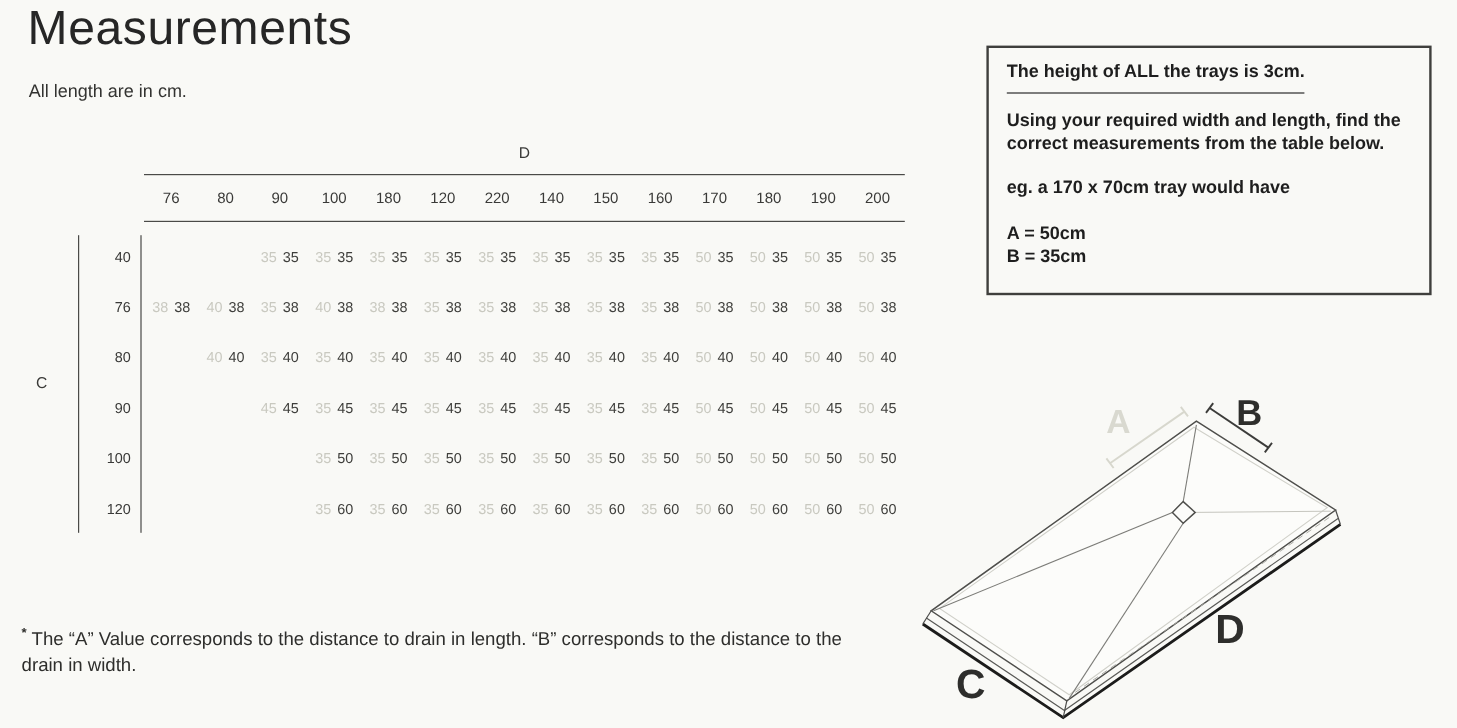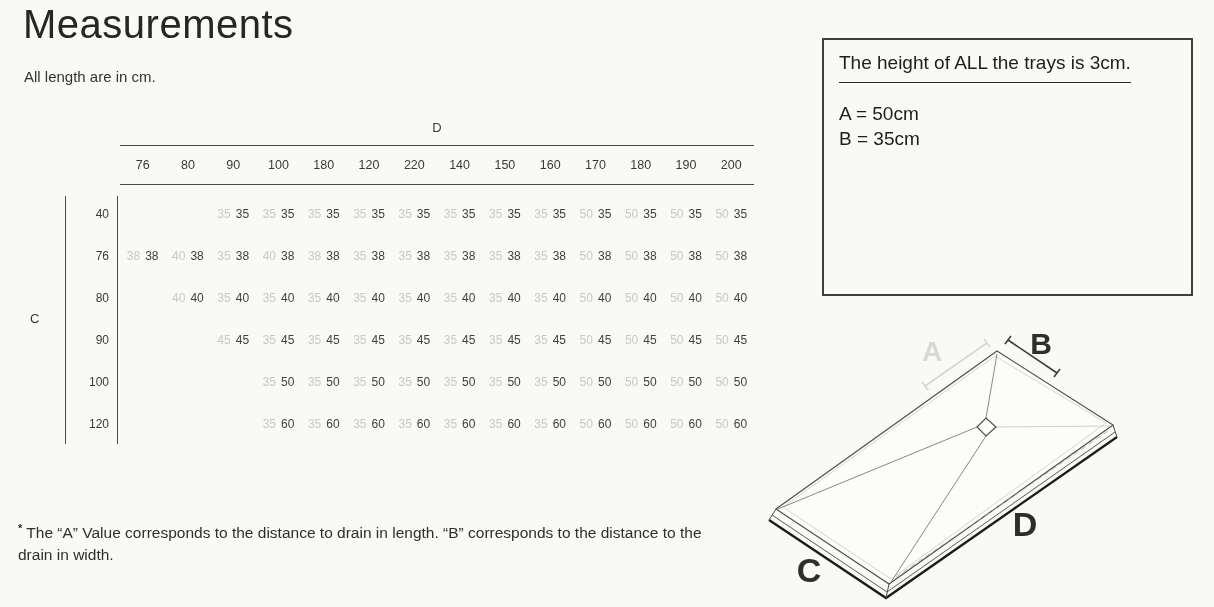--- a/index.html
+++ b/index.html
@@ -22,22 +22,22 @@
   .row-labels { left:65px; top:193px; width:52px; }
   .row-label { height:42px; display:flex; align-items:center; justify-content:flex-end;
     padding-right:8px; font-size:12px; color:#3a3a38; }
   .t-body { left:120px; top:193px; width:634px; }
   .t-row { display:flex; height:42px; }
   .t-cell { flex:1; display:flex; align-items:center; justify-content:center; gap:5px; font-size:12px; }
   .val-a { color:var(--val-a,#c9c9c0); }
   .val-b { color:var(--val-b,#3f3f3c); }
 
   
-  .info-box { left:822px; top:38px; width:371px; height:258px; border:2px solid #3f3f3d;
-    padding:11px 15px; font-size:19px; color:#1e1e1e; line-height:1.26; }
+  .info-box { left:822px; top:38px; width:371px; height:208px; border:2px solid #3f3f3d;
+    padding:11px 15px; font-size:15px; color:#1e1e1e; line-height:1.26;font-weight:bold; }
   .ib-line1 { display:inline-block; border-bottom:1px solid #2b2b2b; padding-bottom:7px; }
   .ib-para { margin-top:14px; }
   .ib-pair { margin-top:17px; }
   .ib-eg { margin-top:18px; }
   .ib-ab { margin-top:19px; }
   .ib-ab div { margin-top:1px; }
 
   
   .footnote { left:18px; top:521px; width:712px; font-size:15.5px; color:#2e2e2c; line-height:1.42; }
   .footnote sup { font-size:11px; font-weight:bold; }
@@ -393,22 +393,24 @@
       </div>
       <div class="t-cell">
         <div class="val-a" style="display: inline;">50</div>
         <div class="val-b" style="display: inline;">60</div>
       </div>
     </div>
   </div>
 
 <div class="abs info-box">
   <span class="ib-line1">The height of ALL the trays is 3cm.</span>
+  <div class="ib-para">Using your required width and length, find the correct measurements from the table below.</div>
   <div class="ib-pair">
   </div>
+  <div class="ib-eg">eg. a 170 x 70cm tray would have</div>
   <div class="ib-ab">
     <div>A = 50cm</div>
     <div>B = 35cm</div>
   </div>
 </div>
 
 <div class="abs footnote">
   <sup>*</sup>
   <span>The “A” Value corresponds to the distance to drain in length. “B” corresponds to the distance to the drain in width.</span>
 </div>

